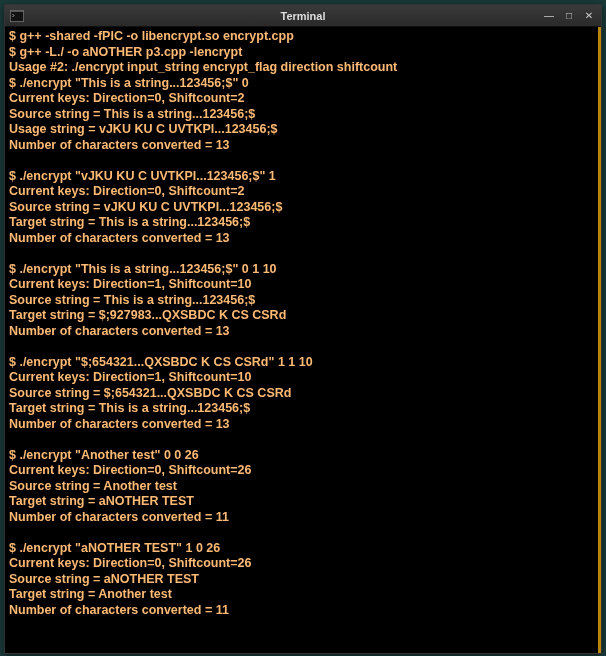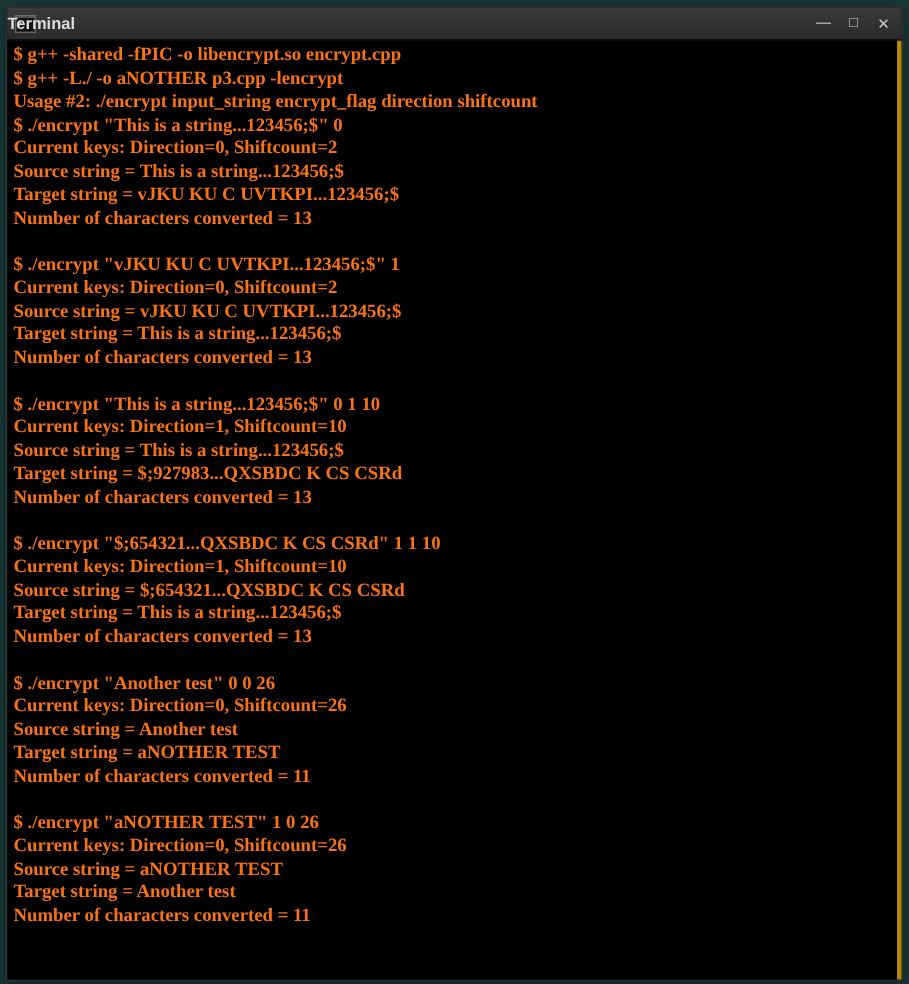--- a/index.html
+++ b/index.html
@@ -28,20 +28,21 @@
     width: 16px;
     height: 16px;
     margin-left: 4px;
     display: flex;
     align-items: center;
     justify-content: center;
   }
   .titlebar-title {
     position: absolute;
     left: 0; right: 0;
+    text-align: center;
     color: #ddd;
     font-size: 11px;
     font-weight: bold;
     pointer-events: none;
     font-family: sans-serif;
   }
   .titlebar-controls {
     margin-left: auto;
     display: flex;
     gap: 4px;
@@ -58,25 +59,25 @@
     cursor: pointer;
     font-family: sans-serif;
   }
   .terminal-body {
     background: #000;
     border-right: 3px solid #b8860b;
     padding: 2px 4px 4px 4px;
     min-height: 626px;
   }
   .line {
-    color: #f97316;
+    color: #fdba74;
     font-size: 12.5px;
     line-height: 15.5px;
     white-space: pre;
-    font-family: Liberation Serif, serif;
+    font-family: Liberation Sans, sans-serif;
     font-weight: bold;
   }
 </style>
 </head>
 <body>
 
 <div class="window">
   <div class="titlebar">
     <div class="titlebar-icon">
       <svg width="14" height="12" viewBox="0 0 14 12">
@@ -93,21 +94,21 @@
     </div>
   </div>
   <div class="terminal-body">
     <div id="lines-container">
         <div class="line">$ g++ -shared -fPIC -o libencrypt.so encrypt.cpp</div>
         <div class="line">$ g++ -L./ -o aNOTHER p3.cpp -lencrypt</div>
         <div class="line">Usage #2: ./encrypt input_string encrypt_flag direction shiftcount</div>
         <div class="line">$ ./encrypt "This is a string...123456;$" 0</div>
         <div class="line">Current keys: Direction=0, Shiftcount=2</div>
         <div class="line">Source string = This is a string...123456;$</div>
-        <div class="line">Target string = vJKU KU C UVTKPI...123456;$</div>
+        <div class="line">Usage string = vJKU KU C UVTKPI...123456;$</div>
         <div class="line">Number of characters converted = 13</div>
         <div class="line">&nbsp;</div>
         <div class="line">$ ./encrypt "vJKU KU C UVTKPI...123456;$" 1</div>
         <div class="line">Current keys: Direction=0, Shiftcount=2</div>
         <div class="line">Source string = vJKU KU C UVTKPI...123456;$</div>
         <div class="line">Target string = This is a string...123456;$</div>
         <div class="line">Number of characters converted = 13</div>
         <div class="line">&nbsp;</div>
         <div class="line">$ ./encrypt "This is a string...123456;$" 0 1 10</div>
         <div class="line">Current keys: Direction=1, Shiftcount=10</div>

